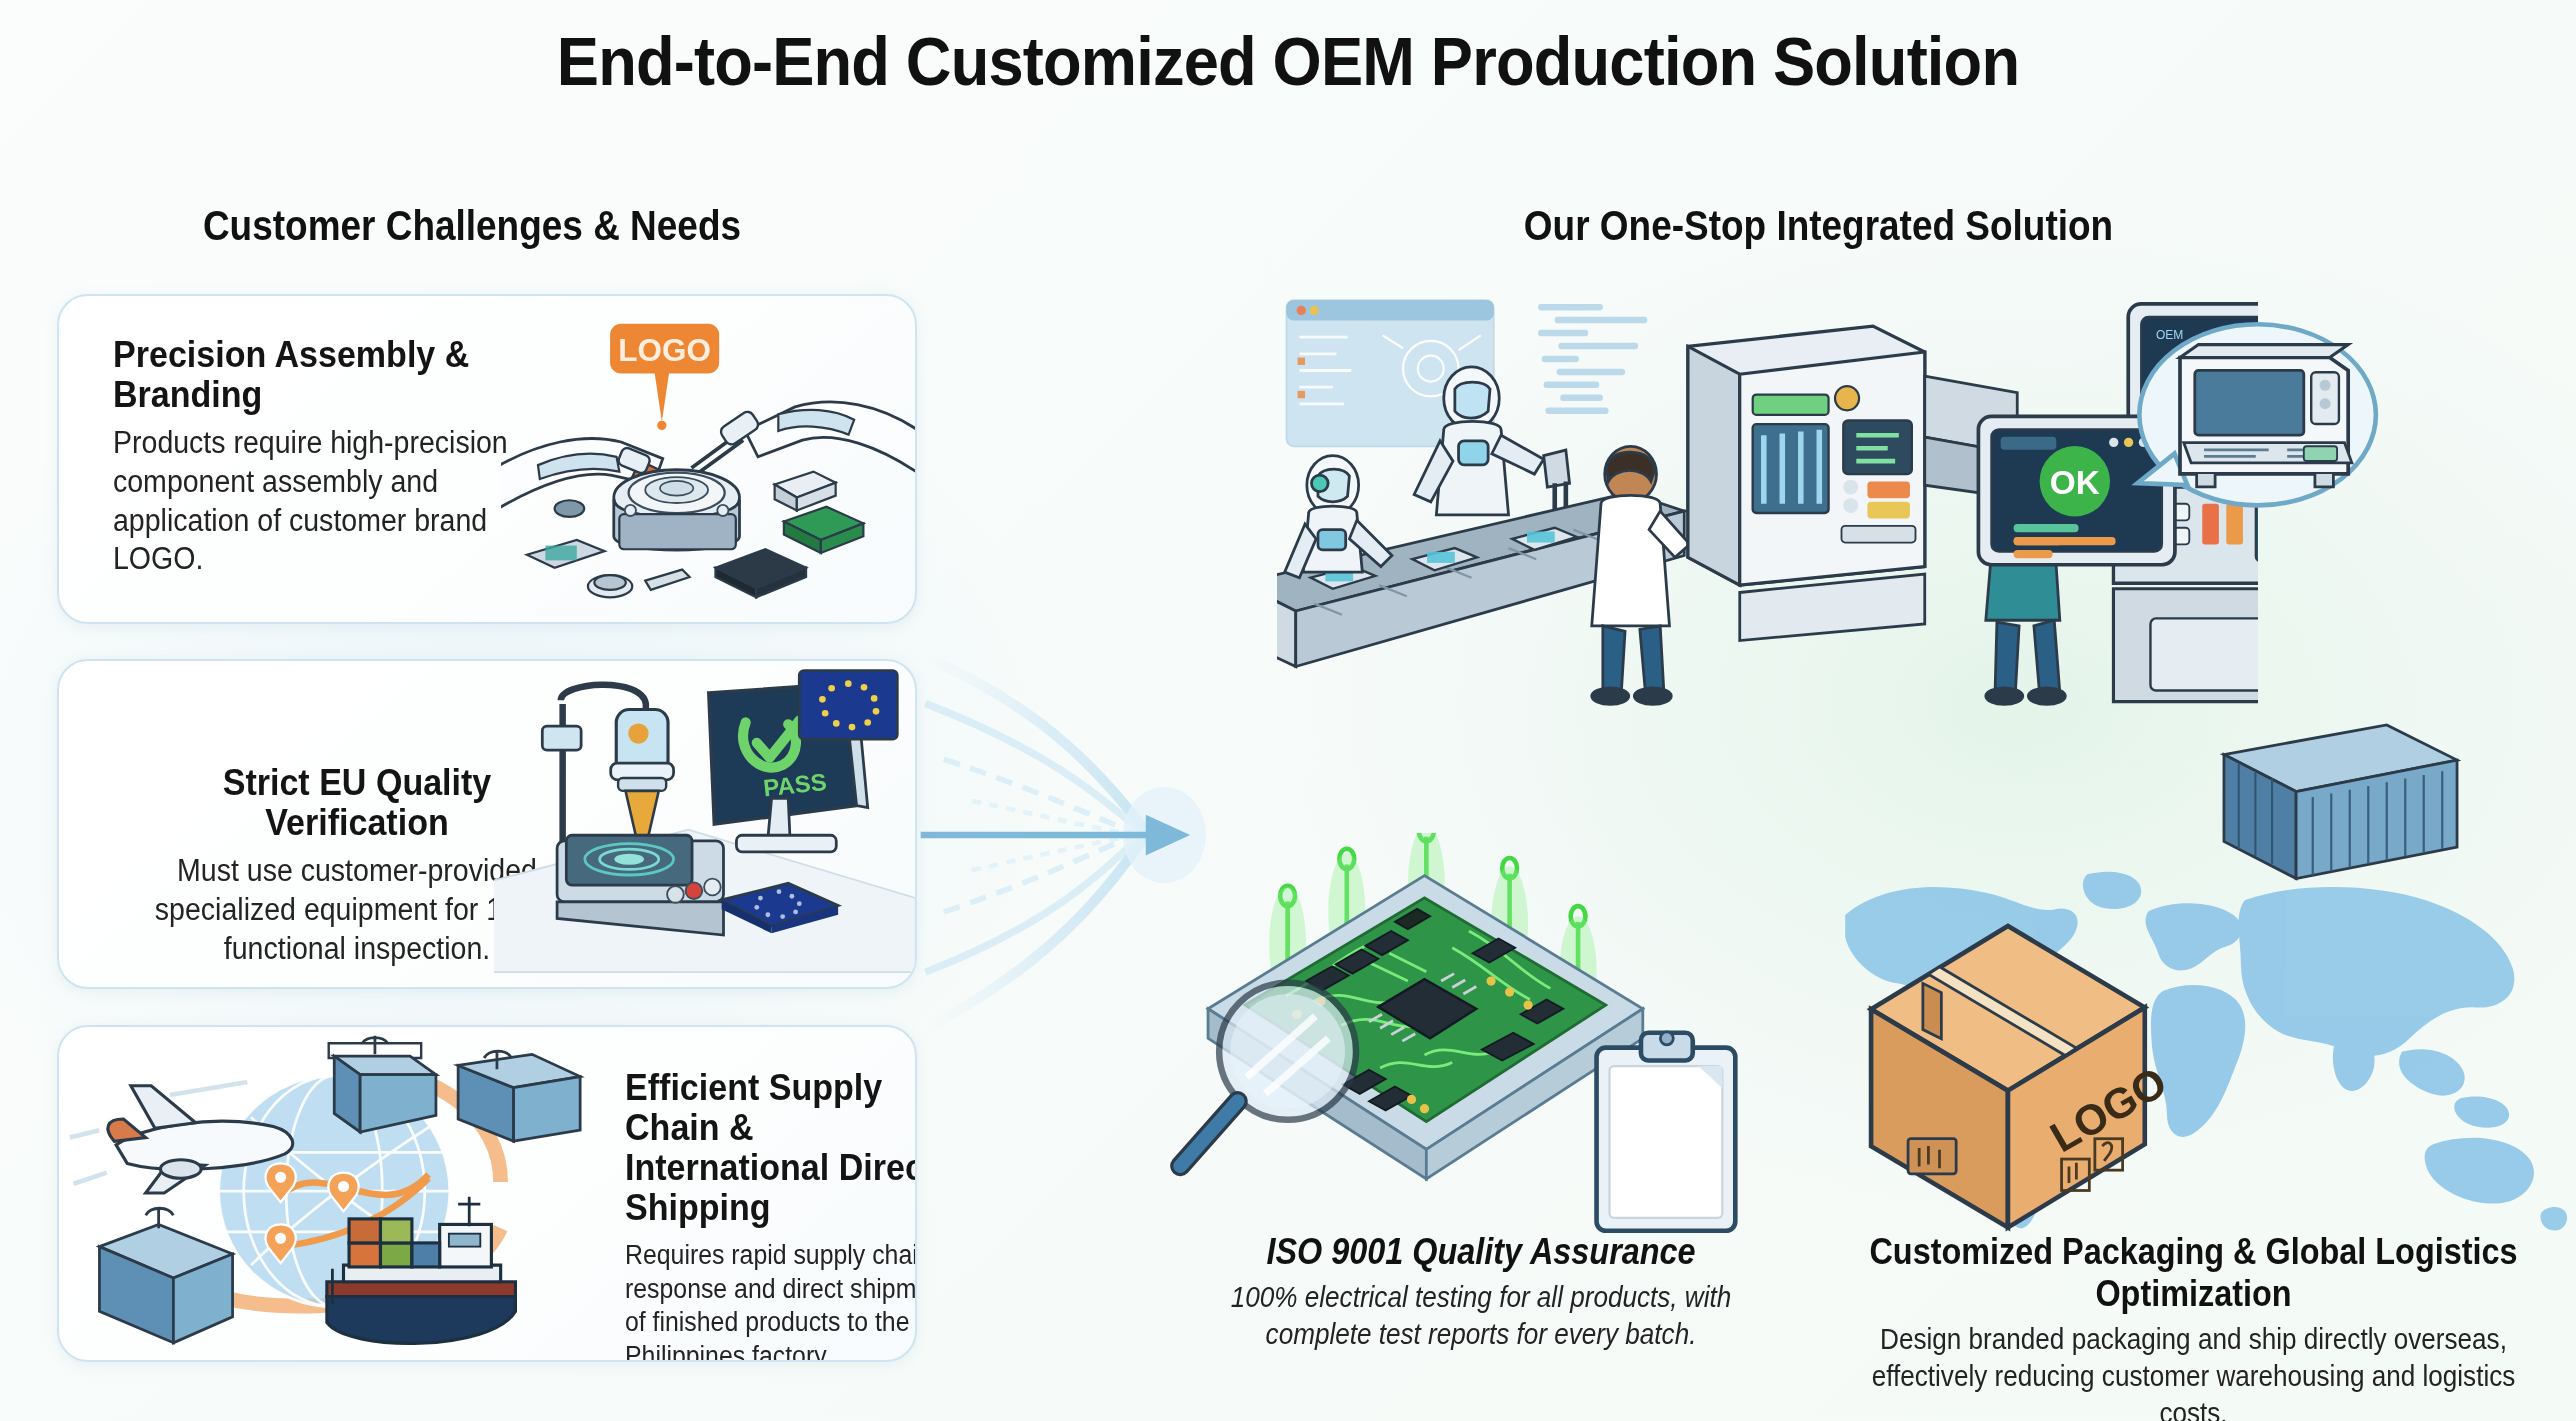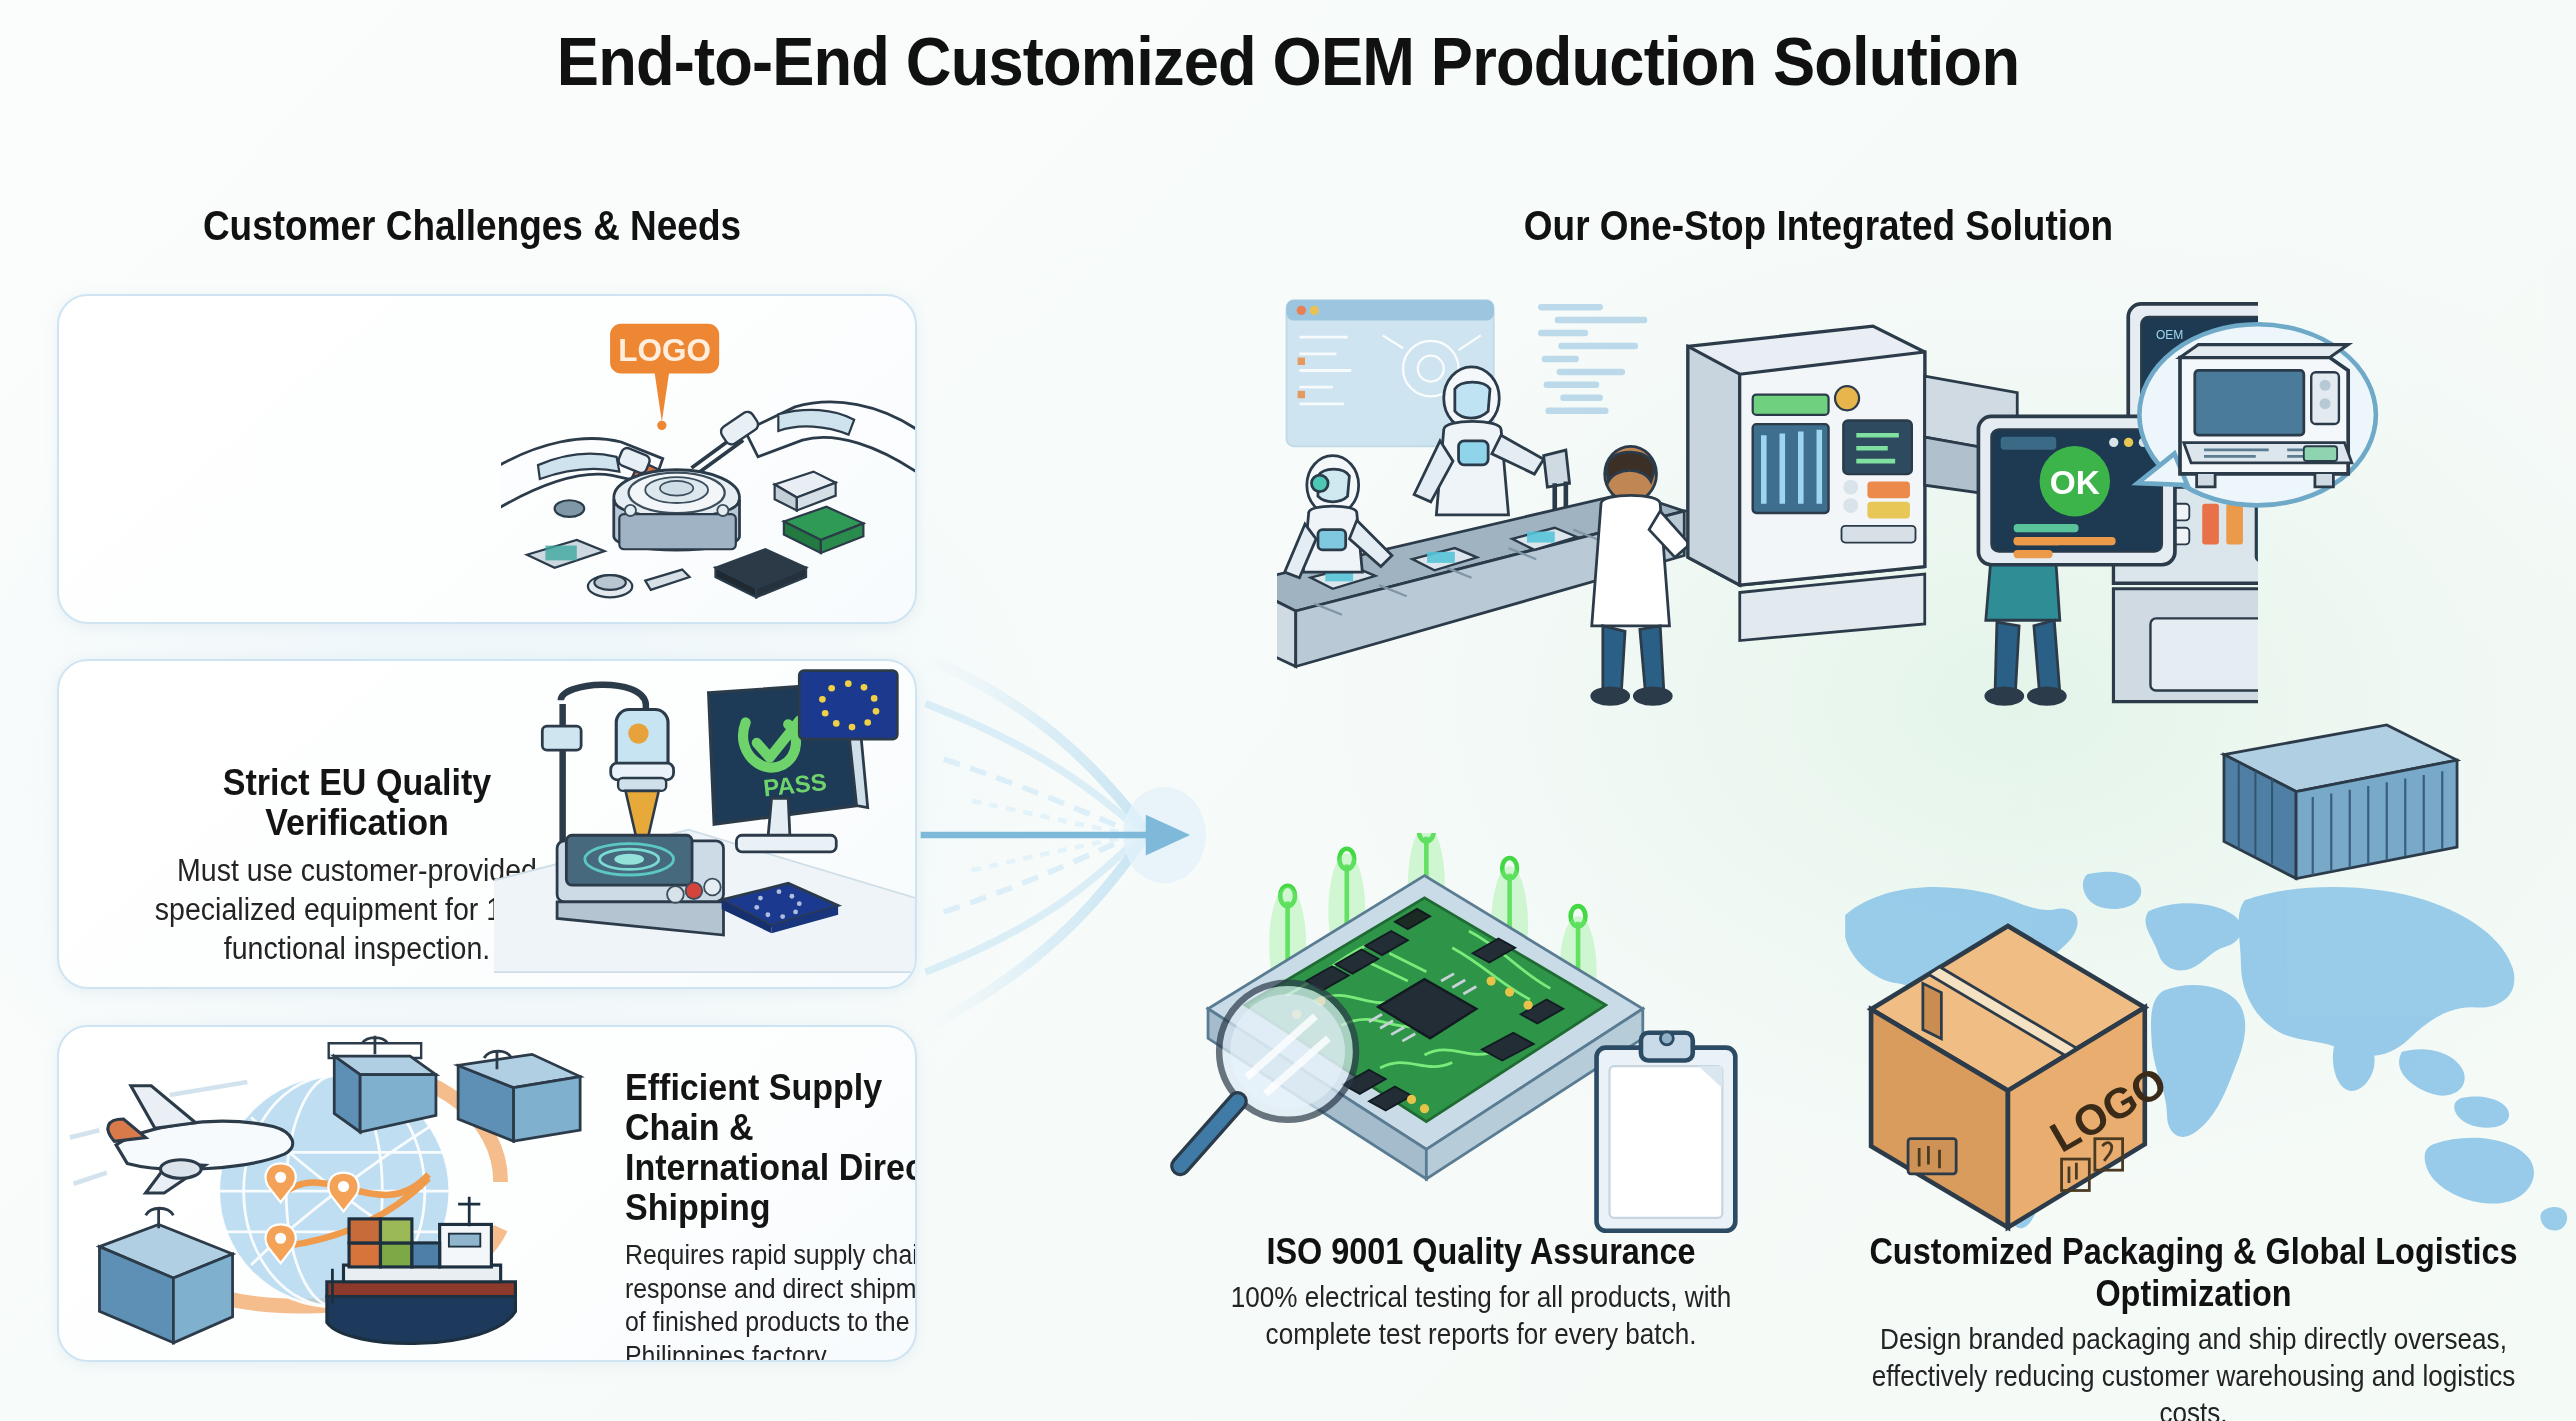--- a/index.html
+++ b/index.html
@@ -67,21 +67,21 @@
   .sol{position:absolute;text-align:center;}
   .sol h3{
     margin:0;font-family:"Liberation Sans Narrow","Liberation Sans",sans-serif;
     font-weight:700;font-size:38px;color:#111;transform:scaleX(.9);
   }
   .sol p{
     margin:5.6px 0 0;font-family:"Liberation Sans Narrow","Liberation Sans",sans-serif;
     font-size:30.5px;line-height:1.28;color:#232323;transform:scaleX(.9);
   }
   .sol1{left:1314px;top:724px;width:888px;}
-  .sol2{left:1194px;top:1231px;width:574px;}
+  .sol2{left:1194px;top:1231px;width:574px;font-style:italic;}
   .sol2 h3{font-size:36px;}
   .sol2 p{font-size:29px;}
   .sol3{left:1814px;top:1231px;width:759px;}
   .sol3 h3{font-size:36px;}
   .sol3 p{font-size:29px;}
 
   svg{display:block;}
   .abs{position:absolute;}
 </style>
 </head>
@@ -107,20 +107,24 @@
     <path d="M30,120 C120,150 190,180 235,200" fill="none" stroke="#d6ecf7" stroke-width="6" stroke-dasharray="18 12" opacity=".8"></path>
     <path d="M30,285 C120,255 190,222 235,202" fill="none" stroke="#d6ecf7" stroke-width="6" stroke-dasharray="18 12" opacity=".8"></path>
     <path d="M60,165 C140,182 195,195 232,201" fill="none" stroke="#dff1f9" stroke-width="5" stroke-dasharray="10 9" opacity=".85"></path>
     <path d="M60,240 C140,222 195,210 232,203" fill="none" stroke="#dff1f9" stroke-width="5" stroke-dasharray="10 9" opacity=".85"></path>
     <ellipse cx="268" cy="202" rx="45" ry="52" fill="#e3f2fa" opacity=".75"></ellipse>
     <line x1="5" y1="202" x2="252" y2="202" stroke="#7fb9da" stroke-width="7"></line>
     <path d="M248,180 L296,202 L248,224 Z" fill="#7fb9da"></path>
   </svg>
 
   <div class="card card1">
+    <div class="c-text">
+      <div class="c-title">Precision Assembly &amp; Branding</div>
+      <div class="c-body">Products require high-precision component assembly and application of customer brand LOGO.</div>
+    </div>
 
     <svg class="abs" style="left:442px;top:7.4px;" width="416" height="315" viewBox="0 0 450 340">
 
       <path d="M-10,180 C40,150 90,140 130,150 L175,168 L165,196 L120,186 C85,180 40,196 -10,226 Z" fill="#fbfdff" stroke="#2c3b4a" stroke-width="3"></path>
       <path d="M40,175 C70,162 100,160 125,166 L128,182 C100,176 70,180 42,190 Z" fill="#cfe3ee" stroke="#2c3b4a" stroke-width="2.4"></path>
 
       <path d="M150,170 L196,192 L186,210 L142,188 Z" fill="#d86a3b" stroke="#2c3b4a" stroke-width="2.6"></path>
       <rect x="128" y="160" width="32" height="20" rx="6" transform="rotate(22 144 170)" fill="#e8f0f6" stroke="#2c3b4a" stroke-width="2.6"></rect>
 
       <path d="M455,140 C410,108 360,100 318,112 L264,138 L278,166 L326,148 C362,138 408,154 455,186 Z" fill="#fbfdff" stroke="#2c3b4a" stroke-width="3"></path>

